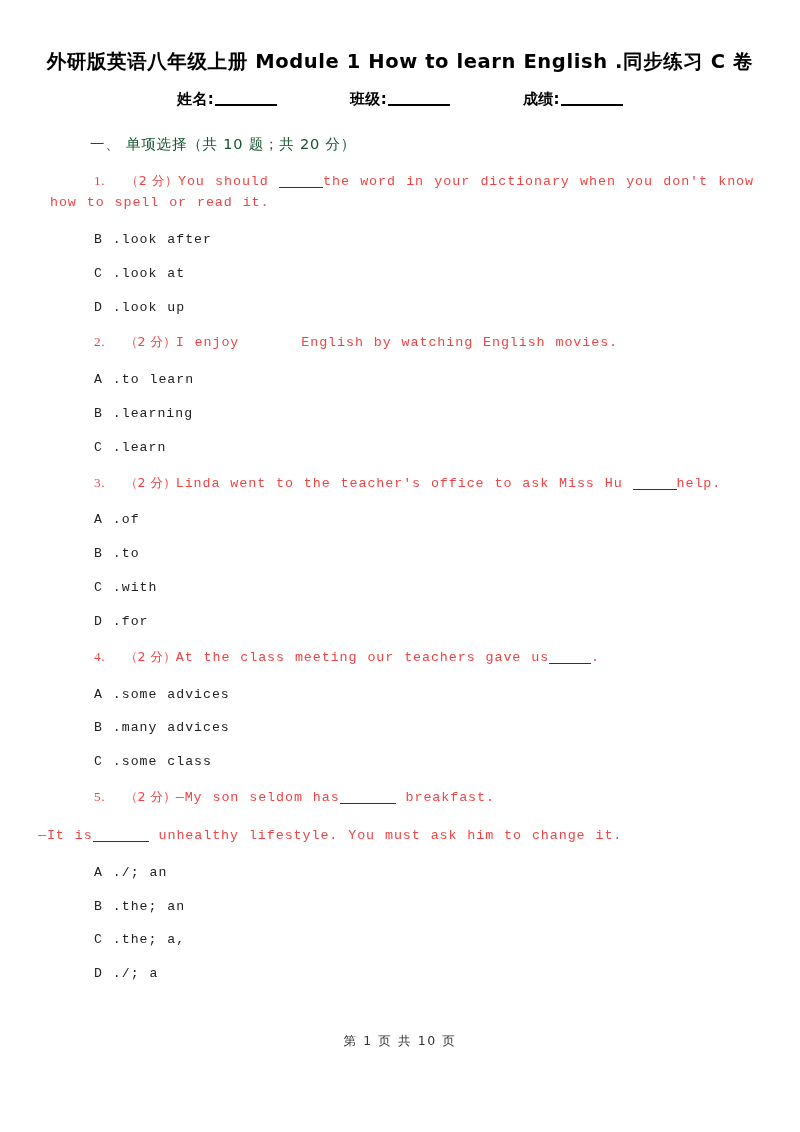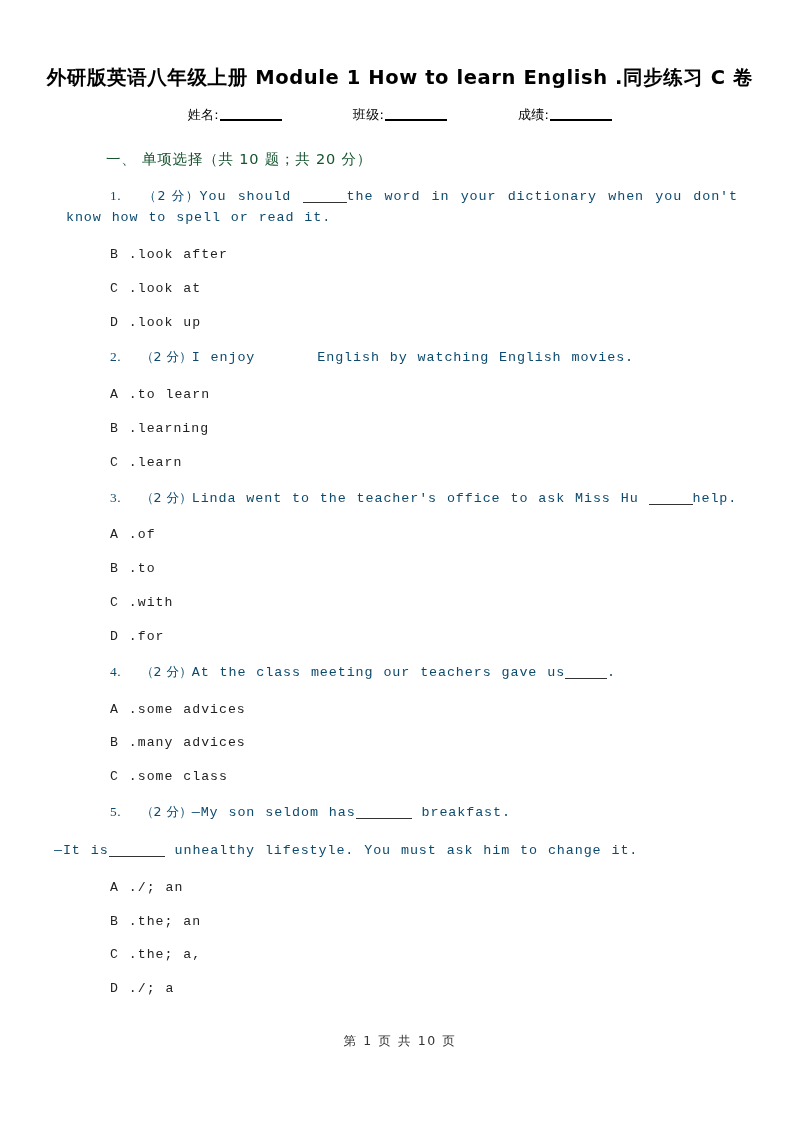--- a/index.html
+++ b/index.html
@@ -14,21 +14,21 @@
     font-family: "Liberation Serif", "DejaVu Serif", serif;
     color: #1a1a1a;
     overflow: hidden;
   }
 
   .page {
     position: relative;
     width: 800px;
     height: 1132px;
     box-sizing: border-box;
-    padding: 18px;
+    padding: 2px;
   }
 
   
   .doc-title {
     text-align: center;
     font-family: "DejaVu Sans", "Liberation Sans", sans-serif;
     font-weight: bold;
     font-size: 19.5px;
     letter-spacing: 0.6px;
     color: #000000;
@@ -36,22 +36,22 @@
     padding-top: 47px;
     line-height: 1.3;
     white-space: nowrap;
   }
 
   
   .meta-line {
     text-align: center;
     margin-top: 16px;
     font-family: "DejaVu Sans", "Liberation Sans", sans-serif;
-    font-size: 13px;
-    font-weight: normal;
+    font-size: 15px;
+    font-weight: bold;
     color: #000000;
     letter-spacing: 0.3px;
   }
   .meta-item {
     display: inline-block;
     white-space: nowrap;
   }
   .meta-gap {
     display: inline-block;
     width: 62px;
@@ -79,21 +79,21 @@
     margin-top: 17px;
   }
   .q-stem {
     margin: 0 44px 0 48px;
     font-size: 13.4px;
     line-height: 1.55;
     letter-spacing: 0.9px;
     text-align: justify;
     text-indent: 44px;
     font-family: "Liberation Mono", "DejaVu Sans Mono", monospace;
-    color: #0c4a6e;
+    color: #ef4444;
     word-spacing: 1px;
   }
   .q-stem.cont {
     text-indent: 0;
     margin-left: 36px;
   }
   .q-num {
     font-family: "Liberation Serif", "DejaVu Serif", serif;
     letter-spacing: 0.5px;
   }

